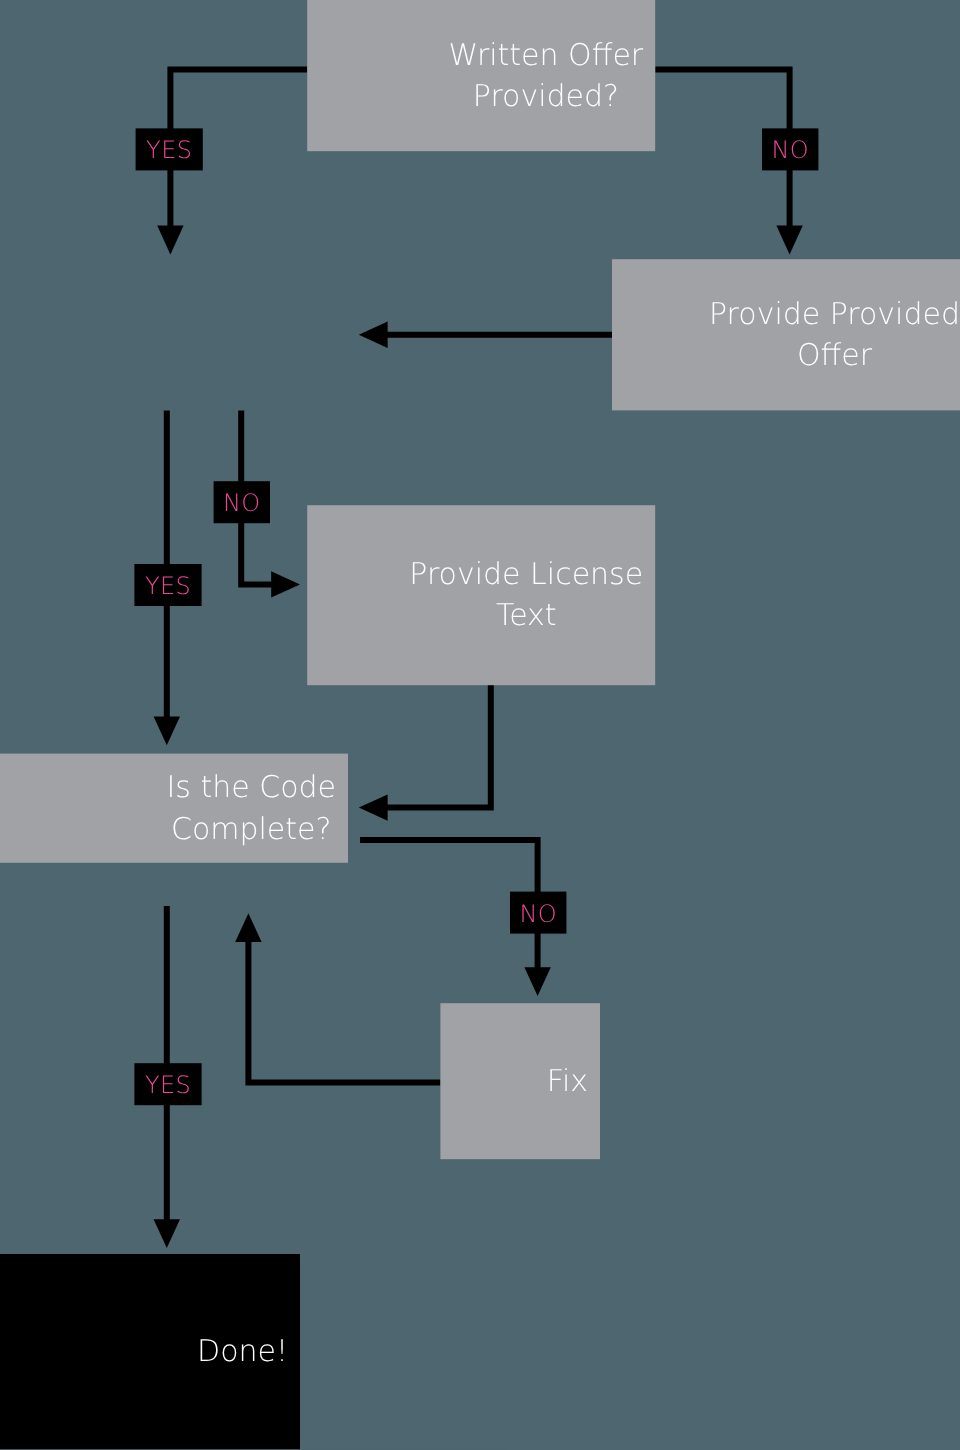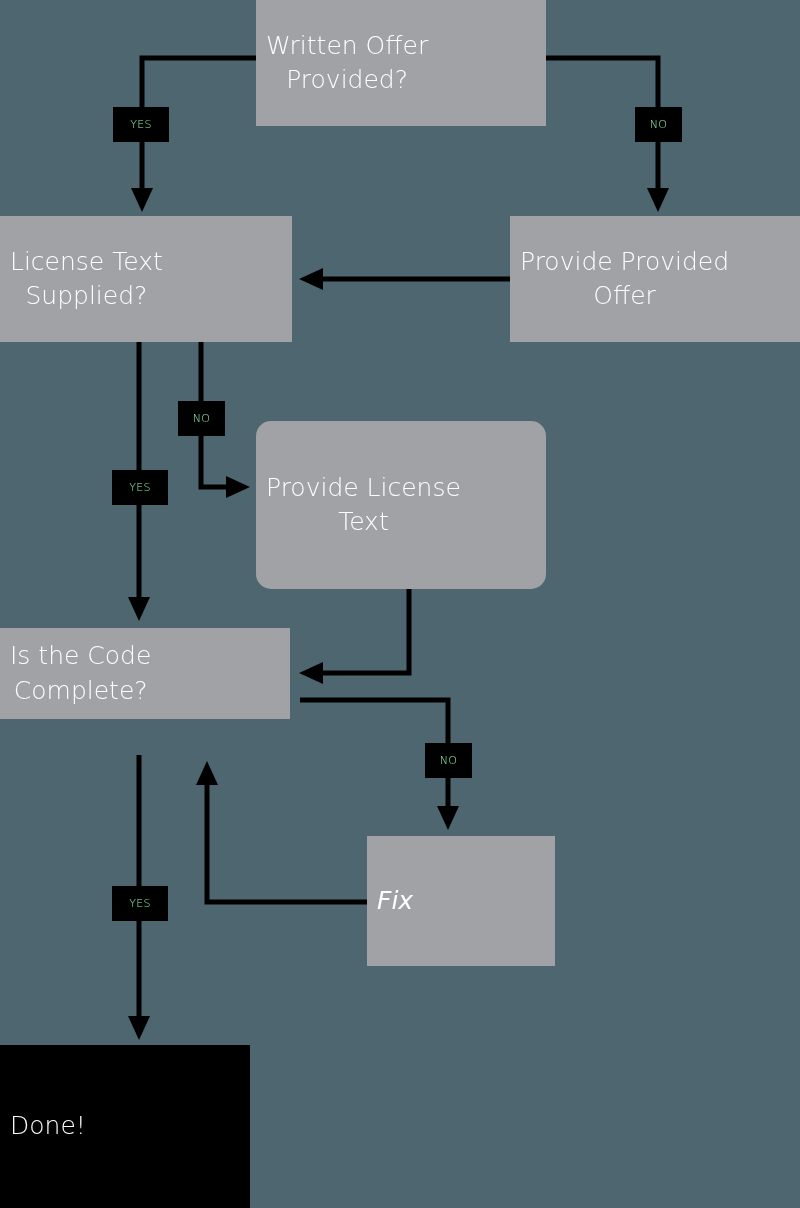--- a/index.html
+++ b/index.html
@@ -12,21 +12,21 @@
     width: 800px;
     height: 1208px;
     background: #4d6670;
     overflow: hidden;
     font-family: "DejaVu Sans", "Liberation Sans", sans-serif;
   }
   .node {
     position: absolute;
     display: flex;
     align-items: center;
-    justify-content: flex-start;
+    justify-content: flex-end;
     text-align: center;
     color: #ffffff;
     font-weight: 300;
     font-size: 25px;
     line-height: 1.38;
     box-sizing: border-box;
     padding: 6px 10px;
   }
   .node.process, .node.decision {
     background: #a0a2a5;
@@ -47,22 +47,22 @@
   .edge-line {
     stroke: #000000;
     stroke-width: 5;
     fill: none;
   }
   .edge-head { fill: #000000; }
 
   .edge-label {
     position: absolute;
     background: #000000;
-    color: #86efac;
-    font-size: 11px;
+    color: #ec4899;
+    font-size: 20px;
     font-weight: 300;
     line-height: 1;
     display: flex;
     align-items: center;
     justify-content: center;
     letter-spacing: 0.3px;
     box-sizing: border-box;
   }
 </style>
 </head>
@@ -121,36 +121,32 @@
   <div class="node decision" style="left:256px; top:0px; width:290px; height:126px;">
     <span class="node-label" style="white-space:pre-line;">Written Offer
 Provided?</span>
   </div>
 
   <div class="node process" style="left:510px; top:216px; width:300px; height:126px;">
     <span class="node-label" style="white-space:pre-line;">Provide Provided
 Offer</span>
   </div>
 
-  <div class="node decision" style="left:0px; top:216px; width:292px; height:126px;">
-    <span class="node-label" style="white-space:pre-line;">License Text
-Supplied?</span>
-  </div>
 
-  <div class="node process" style="left:256px; top:421px; width:290px; height:168px;border-radius:15px;">
+  <div class="node process" style="left:256px; top:421px; width:290px; height:150px;">
     <span class="node-label" style="white-space:pre-line;">Provide License
 Text</span>
   </div>
 
   <div class="node decision" style="left:0px; top:628px; width:290px; height:91px;">
     <span class="node-label" style="white-space:pre-line;">Is the Code
 Complete?</span>
   </div>
 
-  <div class="node process" style="left:367px; top:836px; width:188px; height:130px;font-style:italic;">
+  <div class="node process" style="left:367px; top:836px; width:133px; height:130px;">
     <span class="node-label" style="white-space:pre-line;">Fix</span>
   </div>
 
   <div class="node terminal" style="left:0px; top:1045px; width:250px; height:163px;">
     <span class="node-label" style="white-space:pre-line;">Done!</span>
   </div>
 
   <div class="edge-label" style="left:113px; top:107px; width:56px; height:35px;">YES</div>
 
   <div class="edge-label" style="left:635px; top:107px; width:47px; height:35px;">NO</div>

